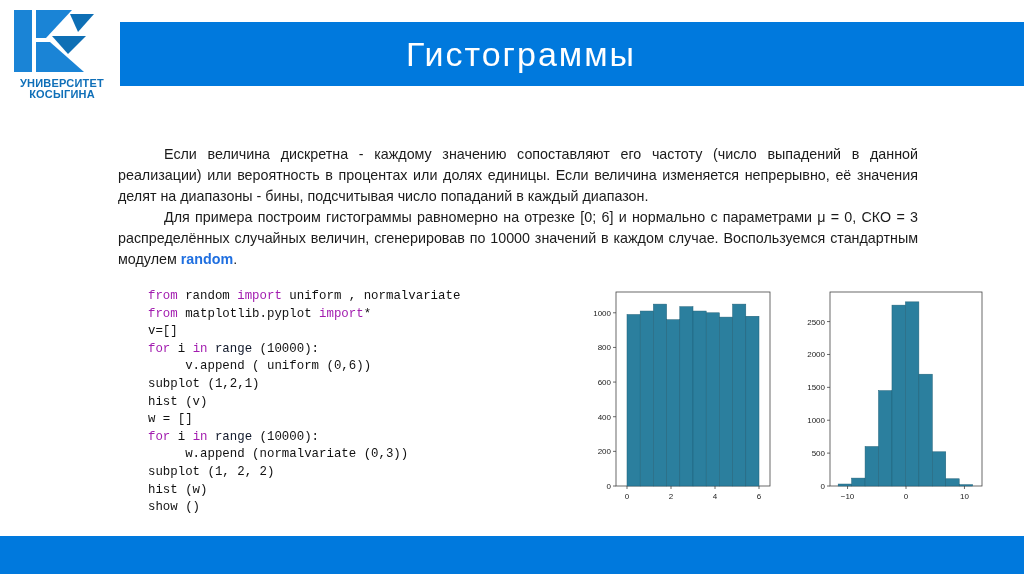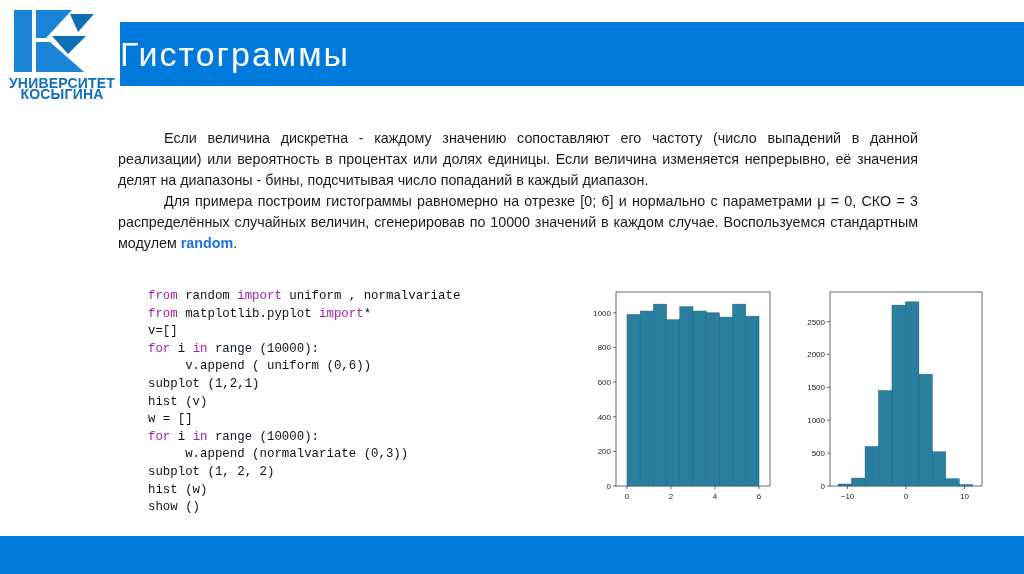--- a/index.html
+++ b/index.html
@@ -24,21 +24,21 @@
     height: 64px;
     background: #0079dd;
   }
   .header-title {
     position: absolute;
     left: 0;
     top: 0;
     width: 802px;
     height: 64px;
     line-height: 64px;
-    text-align: left;
+    text-align: center;
     color: #ffffff;
     font-size: 34px;
     letter-spacing: 2px;
     font-family: "Liberation Sans", sans-serif;
   }
 
   
   .logo {
     position: absolute;
     left: 6px;
@@ -47,31 +47,31 @@
     height: 102px;
   }
   .logo svg { display: block; }
   .logo-text {
     position: absolute;
     left: 0;
     top: 72px;
     width: 112px;
     text-align: center;
     color: #0f6fb8;
-    font-size: 14px;
+    font-size: 11px;
     font-weight: bold;
     letter-spacing: .2px;
     line-height: 11px;
   }
 
   
   .body-text {
     position: absolute;
     left: 118px;
-    top: 128px;
+    top: 144px;
     width: 800px;
     font-size: 14.3px;
     color: #1b1b1b;
     line-height: 21px;
     text-align: justify;
   }
   .body-text p { margin: 0; }
   .indent { text-indent: 46px; }
   .kw-random { color: #1f6fe0; font-weight: bold; }
 

